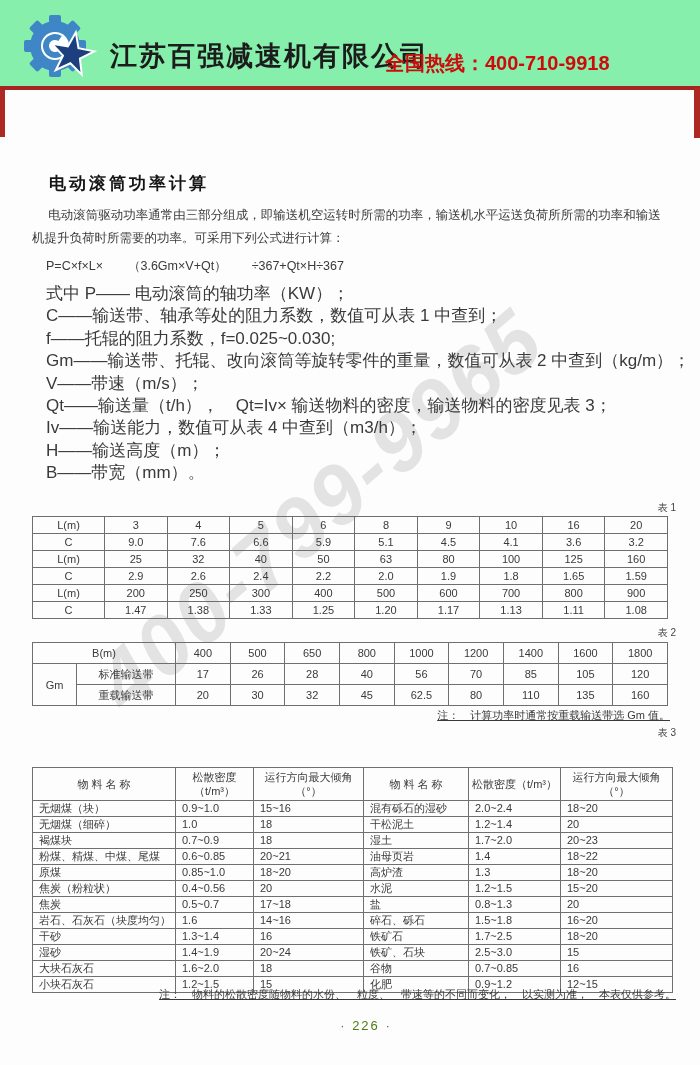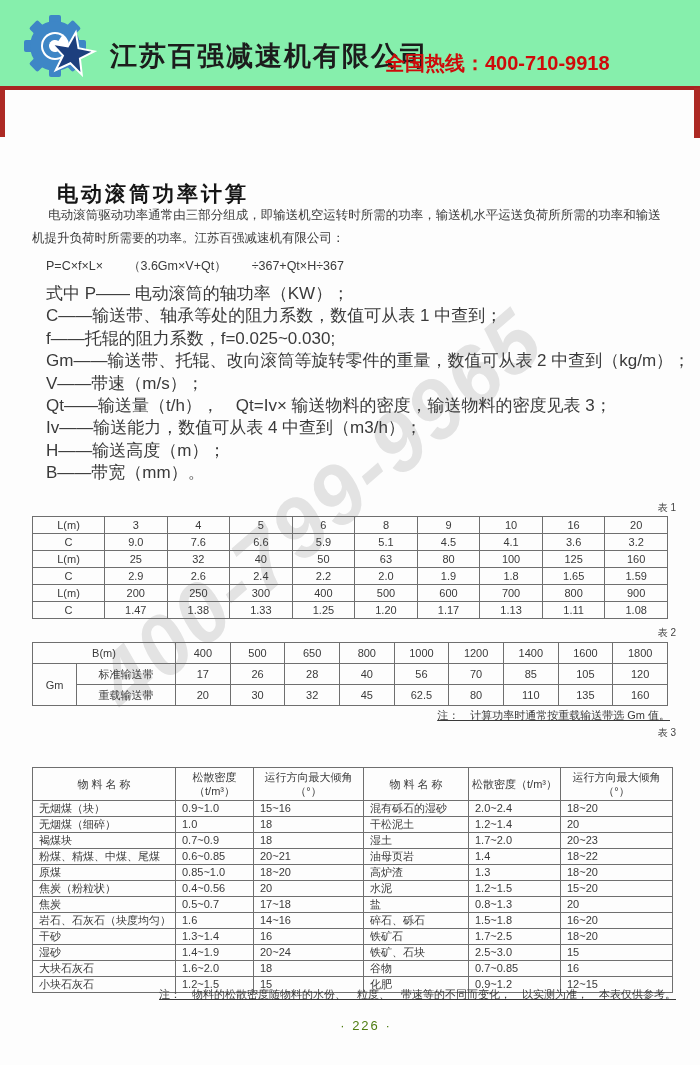--- a/index.html
+++ b/index.html
@@ -15,21 +15,21 @@
   .redline{position:absolute;top:86px;left:0;width:700px;height:4px;background:#a82420;}
   .redbar{position:absolute;background:#ad2a24;}
   .redbar.left{left:0;top:90px;width:5px;height:47px;}
   .redbar.right{right:0;top:88px;width:6px;height:50px;}
   
   .watermark{position:absolute;left:-10px;top:462px;width:660px;text-align:center;
              font-size:84px;font-weight:bold;font-style:italic;letter-spacing:3px;
              color:rgba(185,185,185,0.38);transform:rotate(-41deg);z-index:1;
              white-space:nowrap;pointer-events:none;}
   main{position:absolute;inset:0;z-index:2;}
-  .title{position:absolute;left:45px;top:168px;margin:12px;font-size:21px;font-weight:bold;
+  .title{position:absolute;left:45px;top:168px;margin:4px;font-size:17px;font-weight:bold;
          color:#151515;letter-spacing:3px;}
   .intro{position:absolute;left:32px;top:204px;width:636px;margin:0;font-size:12.5px;
          line-height:23px;text-indent:1.3em;color:#3a3a3a;}
   .formula{position:absolute;left:46px;top:258px;font-size:12.5px;color:#3a3a3a;white-space:pre;}
   .defs{position:absolute;left:46px;top:283px;font-size:17px;color:#3a3a3a;}
   .defs div{line-height:22.4px;white-space:nowrap;}
   
   .tlabel{position:absolute;right:24px;font-size:10px;color:#444;}
   .t1l{top:501px;} .t2l{top:626px;} .t3l{top:726px;}
   table.tbl{position:absolute;border-collapse:collapse;table-layout:fixed;
@@ -76,21 +76,21 @@
     </div>
     <div class="company">江苏百强减速机有限公司</div>
     <div class="hotline"><span>全国热线：</span><span>400-710-9918</span></div>
   </div>
   <div class="redline"></div>
   <div class="redbar left"></div>
   <div class="redbar right"></div>
 
   <main>
     <h1 class="title">电动滚筒功率计算</h1>
-    <p class="intro">电动滚筒驱动功率通常由三部分组成，即输送机空运转时所需的功率，输送机水平运送负荷所所需的功率和输送机提升负荷时所需要的功率。江苏百强减速机有限公司：</p>
+    <p class="intro">电动滚筒驱动功率通常由三部分组成，即输送机空运转时所需的功率，输送机水平运送负荷所所需的功率和输送机提升负荷时所需要的功率。可采用下列公式进行计算：</p>
     <div class="formula">P=C×f×L×　　（3.6Gm×V+Qt）　　÷367+Qt×H÷367</div>
     <div class="defs" id="defs">
         <div>式中 P—— 电动滚筒的轴功率（KW）；</div>
         <div>C——输送带、轴承等处的阻力系数，数值可从表 1 中查到；</div>
         <div>f——托辊的阻力系数，f=0.025~0.030;</div>
         <div>Gm——输送带、托辊、改向滚筒等旋转零件的重量，数值可从表 2 中查到（kg/m）；</div>
         <div>V——带速（m/s）；</div>
         <div>Qt——输送量（t/h），　Qt=Iv× 输送物料的密度，输送物料的密度见表 3；</div>
         <div>Iv——输送能力，数值可从表 4 中查到（m3/h）；</div>
         <div>H——输送高度（m）；</div>

